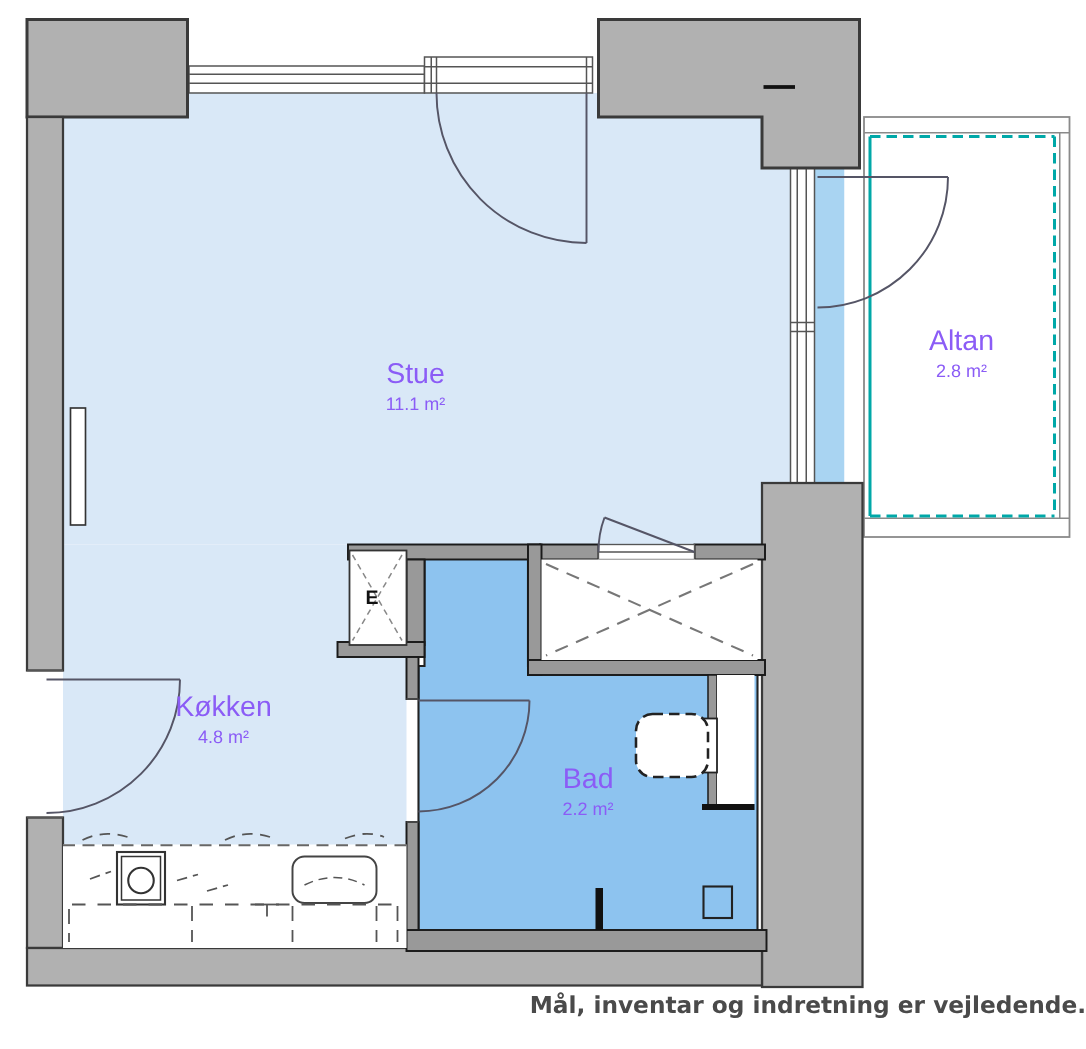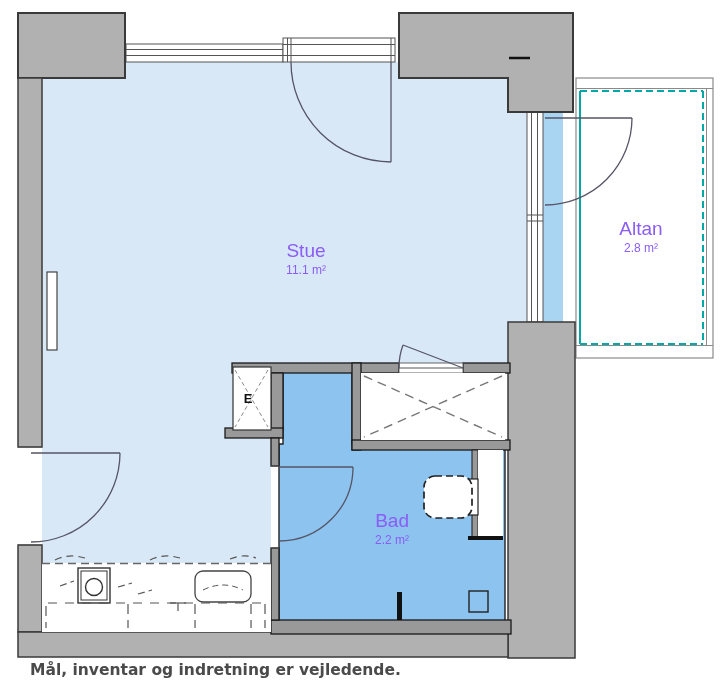--- a/index.html
+++ b/index.html
@@ -5,21 +5,21 @@
   html,body{margin:0;padding:0;background:#fff;}
   .plan{position:relative;width:724px;height:699px;background:#ffffff;
         font-family:"Liberation Sans", sans-serif;overflow:hidden;}
   .plan svg{position:absolute;left:0;top:0;}
   .lbl{position:absolute;transform:translate(-50%,-50%);text-align:center;
        color:#8b5cf6;line-height:1.25;white-space:nowrap;}
   .lbl .nm{font-size:19px;display:block;}
   .lbl .ar{font-size:12px;display:block;}
   .e-lbl{position:absolute;transform:translate(-50%,-50%);font-size:13px;
          font-weight:bold;color:#111;}
-  .caption{position:absolute;left:30px;right:0;top:661px;text-align:left;
+  .caption{position:absolute;left:30px;right:0;top:661px;text-align:right;
            font-family:"DejaVu Sans", sans-serif;font-weight:700;
            font-size:15.5px;color:#4a4a4a;}
 </style>
 </head>
 <body>
 
 <div class="plan">
 
 <svg width="724" height="699" viewBox="0 0 724 699">
 
@@ -181,23 +181,27 @@
       <line x1="463" y1="368" x2="403" y2="345"></line>
       <path d="M403,345 A64,64 0 0 0 399,368"></path>
     </g>
     <g>
       <line x1="279" y1="467" x2="353" y2="467"></line>
       <path d="M353,467 A74,74 0 0 1 279,541"></path>
     </g>
   </g>
 </svg>
 
-  <div class="lbl" style="left:277px;top:258px;margin-left:29px;">
+  <div class="lbl" style="left:277px;top:258px;">
     <span class="nm">Stue</span>
     <span class="ar">11.1 m²</span>
+  </div>
+  <div class="lbl" style="left:149px;top:480px;">
+    <span class="nm">Køkken</span>
+    <span class="ar">4.8 m²</span>
   </div>
   <div class="lbl" style="left:392px;top:528px;text-align:right;">
     <span class="nm">Bad</span>
     <span class="ar">2.2 m²</span>
   </div>
   <div class="lbl" style="left:641px;top:236px;">
     <span class="nm">Altan</span>
     <span class="ar">2.8 m²</span>
   </div>
 

